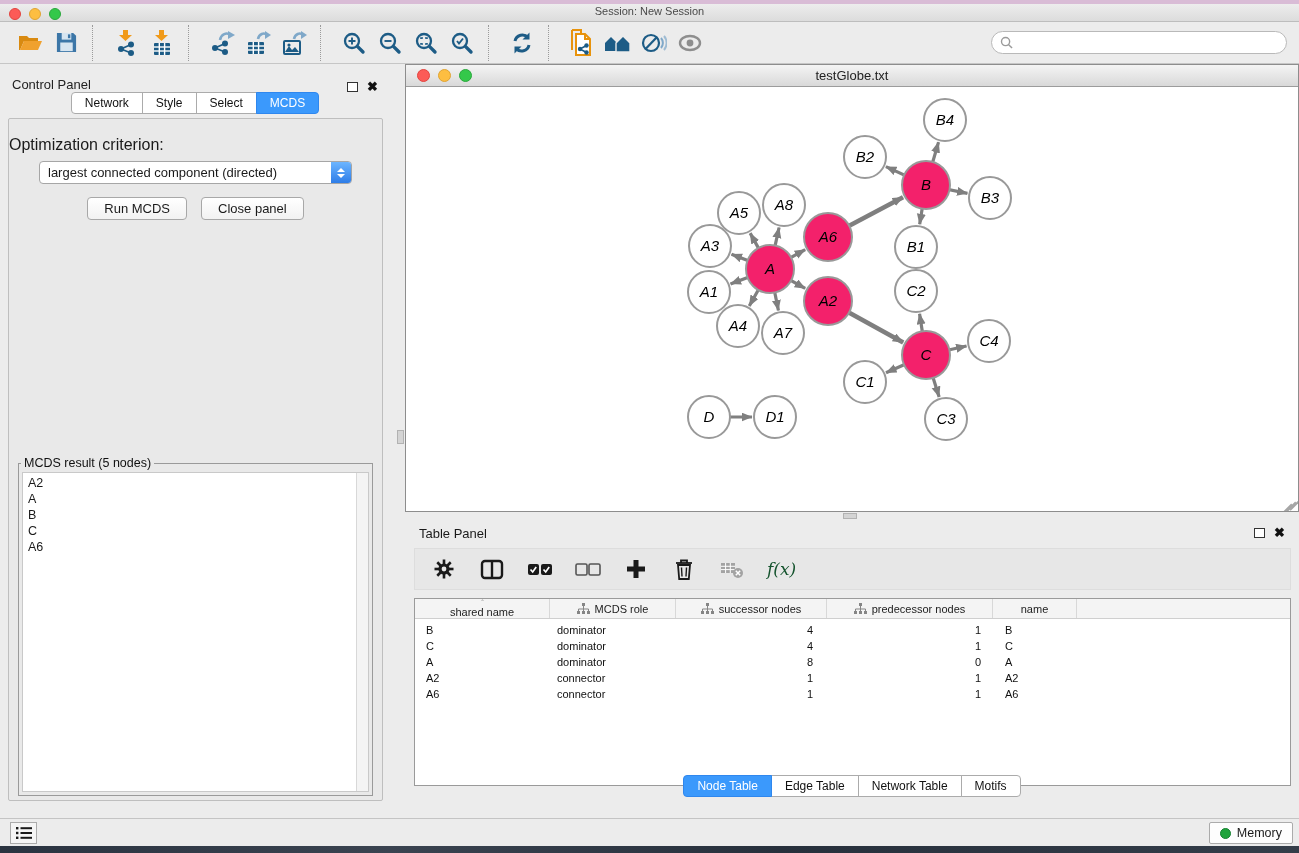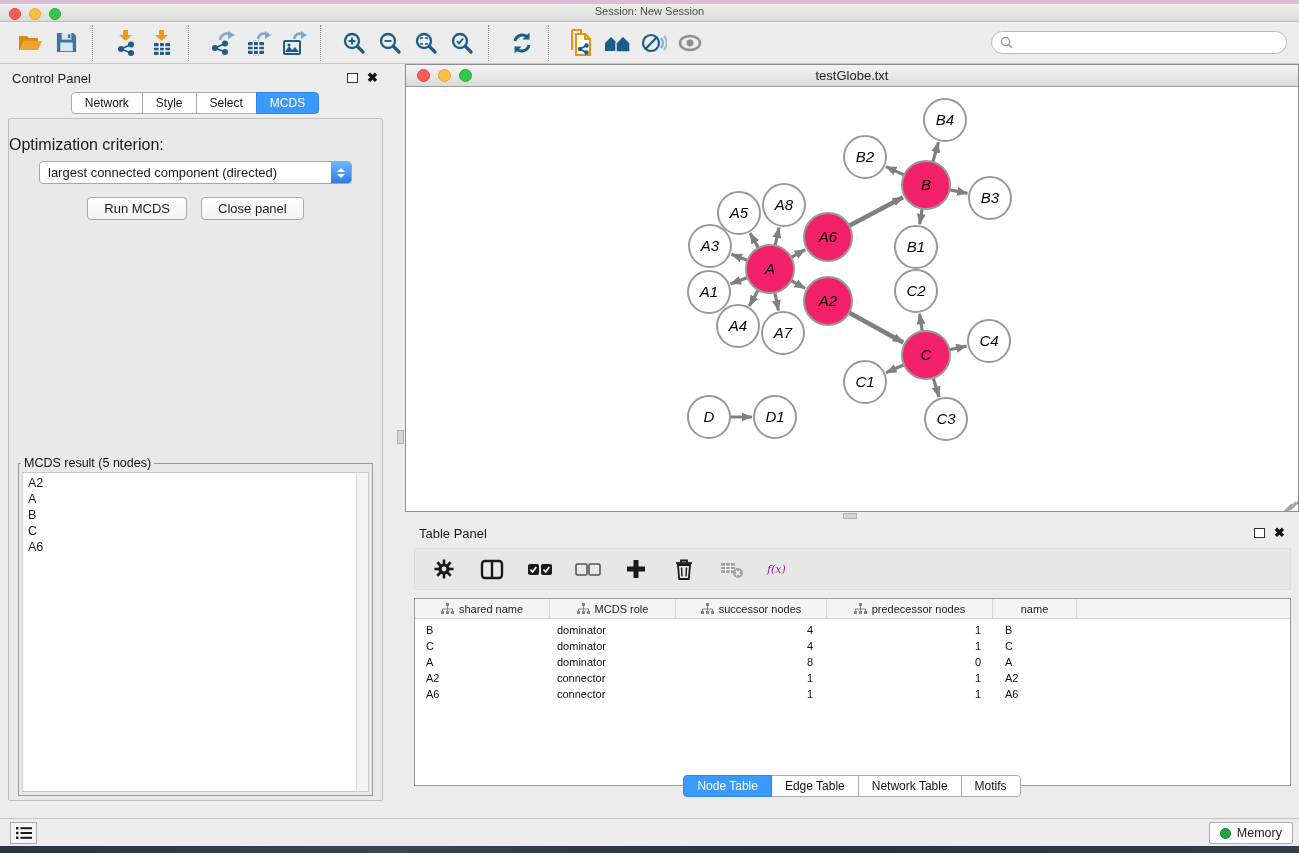--- a/index.html
+++ b/index.html
@@ -17,21 +17,21 @@
   .light.green { background:#34C84A; border:1px solid #2AA83C; }
 
   .toolbar { position:absolute; top:22px; left:0; right:0; height:42px; background:#ECECEC; border-bottom:1px solid #C6C6C6; display:flex; align-items:center; padding:0 12px; }
   .tbtn { width:36px; height:34px; display:flex; align-items:center; justify-content:center; cursor:default; }
   .tsep { width:10px; height:36px; border-left:1px dotted #9a9a9a; margin:0 6px 0 8px; }
   .searchbox { margin-left:auto; width:296px; height:23px; background:#fff; border:1px solid #B9B9B9; border-radius:12px; display:flex; align-items:center; padding:0 8px; gap:5px; }
   .searchbox input { border:none; outline:none; flex:1; font-size:12px; font-family:"Liberation Sans",sans-serif; background:transparent; }
 
   
   .control-panel { position:absolute; left:0; top:64px; width:390px; bottom:35px; background:#ECECEC; }
-  .cp-header { height:28px; display:flex; align-items:center; padding:0 12px; font-size:13px; color:#222; }
+  .cp-header { height:28px; display:flex; align-items:flex-end; padding:0 12px; font-size:13px; color:#222; }
   .win-btns { margin-left:auto; display:flex; gap:9px; align-items:center; }
   .float-icon { width:11px; height:10px; border:1.5px solid #333; background:#fff; }
   .close-icon { font-size:13px; font-weight:bold; color:#111; line-height:10px; }
   .seg-group { display:flex; justify-content:center; }
   .seg { border:1px solid #ABABAB; background:#fff; padding:3px 13px; font-size:12px; color:#111; margin-left:-1px; position:relative; }
   .seg:first-child { border-radius:4px 0 0 4px; margin-left:0; }
   .seg:last-child { border-radius:0 4px 4px 0; }
   .seg.active { background:#3B99FC; border-color:#2F87EE; color:#fff; z-index:1; }
   .cp-body { position:absolute; top:54px; left:8px; right:7px; bottom:17px; background:#E9E9E9; border:1px solid #BEBEBE; border-radius:2px; }
   .opt-label { text-align:left; margin-top:17px; font-size:16px; }
@@ -65,29 +65,29 @@
 
   .split-handle { position:absolute; background:#D4D4D4; border:1px solid #B2B2B2; }
   .split-v { left:397px; top:430px; width:7px; height:14px; }
   .split-h { left:843px; top:513px; width:14px; height:6px; }
 
   
   .table-panel { position:absolute; left:405px; top:520px; right:0; bottom:35px; background:#ECECEC; }
   .tp-header { height:26px; display:flex; align-items:center; padding:0 14px; font-size:13px; }
   .tp-toolbar { position:absolute; top:28px; left:9px; right:8px; height:42px; background:#E7E7E7; border:1px solid #DDD; display:flex; align-items:center; gap:22px; padding:0 16px; }
   .tpbtn { width:26px; height:26px; display:flex; align-items:center; justify-content:center; }
-  .fx { font-family:"DejaVu Serif", serif; font-style:italic; font-size:11px; color:#a21caf; }
+  .fx { font-family:"DejaVu Serif", serif; font-style:italic; font-size:17px; color:#14532d; }
   .tp-table { position:absolute; top:78px; left:9px; right:8px; bottom:32px; background:#fff; border:1px solid #9a9a9a; overflow:hidden; }
   .thead { display:flex; height:20px; background:#F4F4F4; border-bottom:1px solid #CFCFCF; }
   .th { display:flex; align-items:center; justify-content:center; gap:5px; font-size:11px; color:#222; border-right:1px solid #D8D8D8; }
   .th.filler { flex:1; border-right:none; }
   .tr { display:flex; height:16px; align-items:center; }
   .tr:first-child { margin-top:3px; }
   .td { font-size:11px; color:#111; white-space:nowrap; overflow:hidden; }
-  .c0 { width:135px; } .c1 { width:126px; } .c2 { width:151px;text-align:center; } .c3 { width:166px; } .c4 { width:84px; }
+  .c0 { width:135px;flex-direction:column; } .c1 { width:126px; } .c2 { width:151px;text-align:center; } .c3 { width:166px; } .c4 { width:84px; }
   .td.c0 { padding-left:11px; } .td.c1 { padding-left:7px; }
   .td.c2 { text-align:right; padding-right:14px; } .td.c3 { text-align:right; padding-right:12px; }
   .td.c4 { padding-left:12px; }
   .tp-tabs { position:absolute; bottom:21px; left:0; right:0; display:flex; justify-content:center; }
 
   
   .statusbar { position:absolute; left:0; right:0; bottom:7px; height:28px; background:#ECECEC; border-top:1px solid #C4C4C4; }
   .list-btn { position:absolute; left:10px; top:3px; width:27px; height:22px; background:#F5F5F5; border:1px solid #ABABAB; display:flex; align-items:center; justify-content:center; }
   .memory-btn { position:absolute; right:6px; top:3px; height:22px; background:#FDFDFD; border:1px solid #ABABAB; border-radius:2px; display:flex; align-items:center; gap:6px; padding:0 10px; font-size:12.5px; }
   .mem-dot { width:11px; height:11px; border-radius:50%; background:#1FA33C; border:1px solid #148030; }

